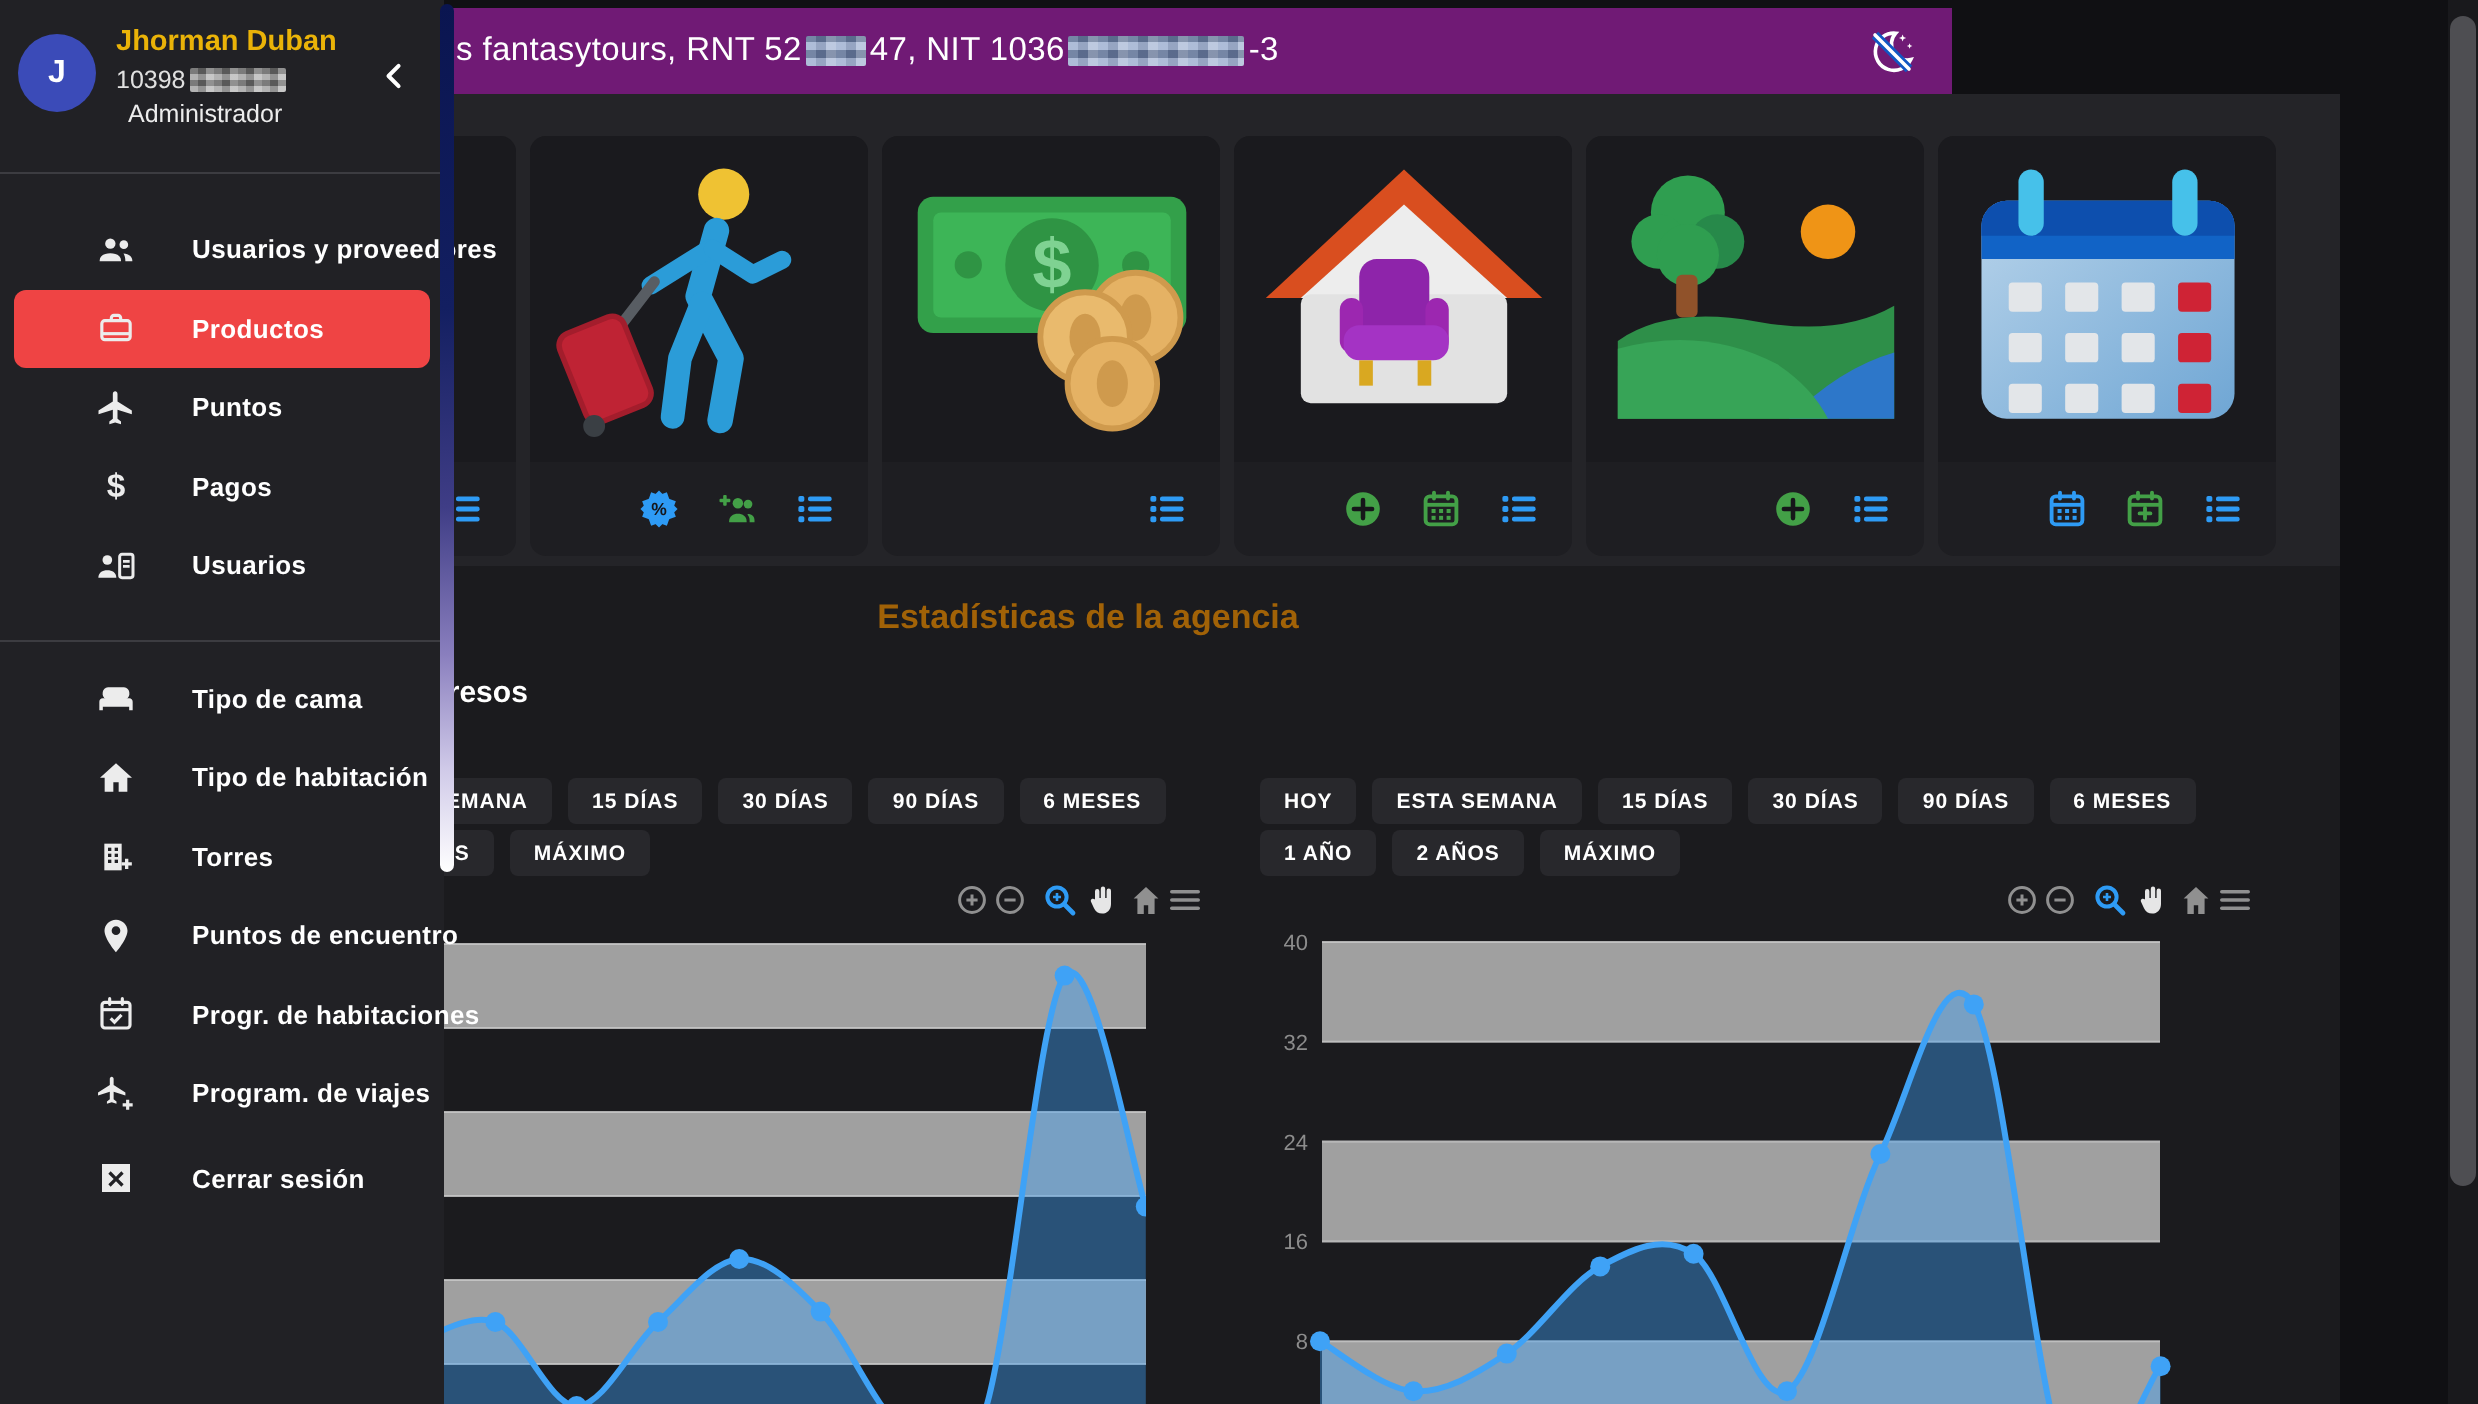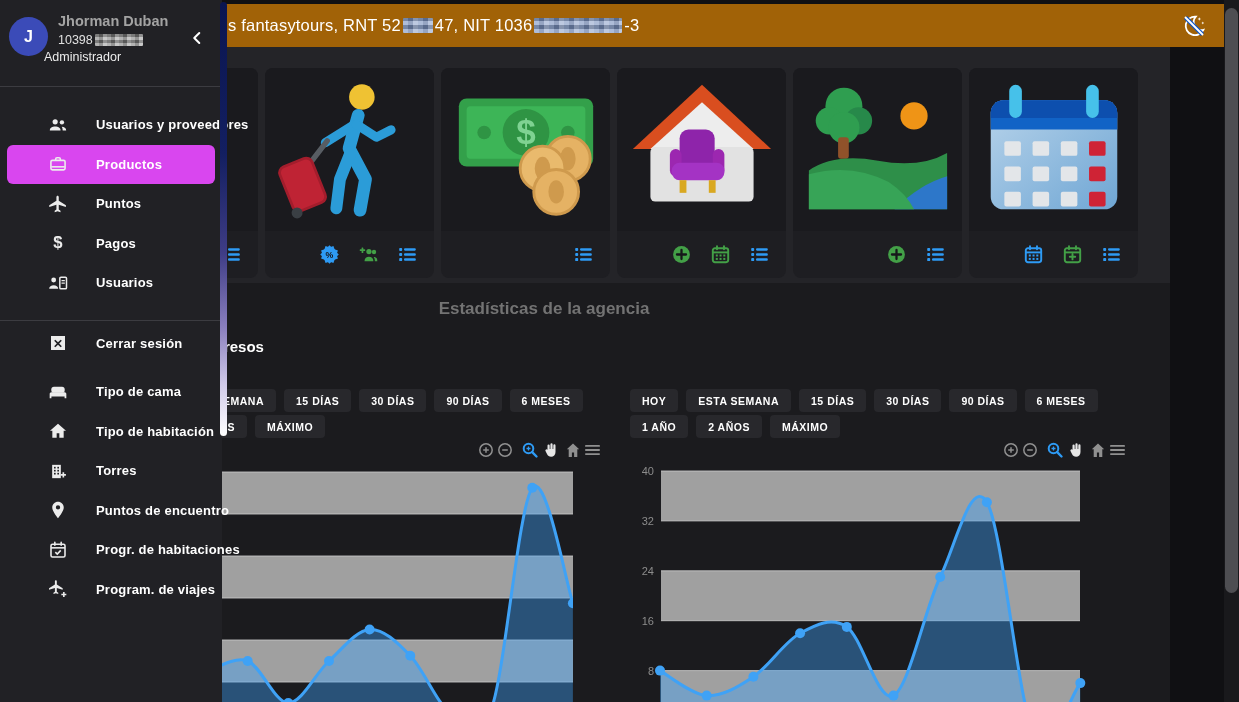--- a/index.html
+++ b/index.html
@@ -1,64 +1,64 @@
 <!DOCTYPE html>
 <html><head>
 <meta charset="utf-8">
 <style>
   html,body{margin:0;padding:0;background:#000;}
   .app{position:relative;width:1239px;height:702px;background:#101013;overflow:hidden;
        font-family:"Liberation Sans",sans-serif;-webkit-font-smoothing:antialiased;}
   
-  .topbar{position:absolute;left:0;top:4px;width:1224px;height:43px;background:#a16207;z-index:3;}
+  .topbar{position:absolute;left:0;top:4px;width:976px;height:43px;background:#701a75;z-index:3;}
   .topbar-title{position:absolute;left:228px;top:0;height:43px;display:flex;align-items:center;
        color:#fff;font-size:16.5px;font-weight:500;letter-spacing:.2px;white-space:nowrap;}
   .censor{display:inline-block;height:15px;border-radius:1px;margin:0 2px;vertical-align:-2px;
        background:repeating-linear-gradient(0deg,rgba(255,255,255,.28) 0 4px,rgba(0,0,0,.18) 4px 8px),
                   repeating-linear-gradient(90deg,#8fa3c9 0 5px,#6e82ab 5px 10px,#a4b4d4 10px 15px);}
   .censor-sm{width:30px}.censor-lg{width:88px}
   .censor-id{height:12px;width:48px;vertical-align:-2px;
        background:repeating-linear-gradient(0deg,rgba(255,255,255,.25) 0 3px,rgba(0,0,0,.2) 3px 6px),
                   repeating-linear-gradient(90deg,#9a9a9a 0 4px,#6f6f6f 4px 8px,#b5b5b5 8px 12px);}
   .darkmode-btn{position:absolute;right:18px;top:10px;width:24px;height:24px;cursor:pointer;}
   .darkmode-btn svg{width:24px;height:24px;}
   
   .main-bg{position:absolute;left:0;top:47px;width:1170px;height:655px;background:#1b1b1e;}
   .cards-section{position:absolute;left:222px;top:47px;width:948px;height:236px;background:#242428;}
   .card{position:absolute;top:21px;width:169px;height:210px;background:#1e1e22;border-radius:8px;}
   .card-img{height:163px;background:#1a1a1e;border-radius:8px 8px 0 0;display:flex;align-items:center;justify-content:center;overflow:hidden;}
   .card-img svg{width:146px;height:146px;}
   .card-actions{height:47px;display:flex;align-items:center;justify-content:flex-end;gap:18px;padding-right:16px;}
   .card-actions svg{width:21px;height:21px;cursor:pointer;}
   .stats-heading{position:absolute;top:299px;left:0;width:1088px;margin:0;text-align:center;
-       color:#737373;font-size:17px;font-weight:bold;}
+       color:#a16207;font-size:17px;font-weight:bold;}
   
   .chart-section{position:absolute;top:330px;height:372px;}
   .chart-title{position:absolute;margin:0;top:8px;color:#fff;font-size:15px;font-weight:bold;white-space:nowrap;}
   .btn-row{position:absolute;display:flex;gap:8px;}
   .row1{top:59px}.row2{top:85px}
   .range-btn{height:23px;padding:0 12px;background:#28282c;border:none;border-radius:4px;color:#fff;
        font-size:10.5px;font-weight:bold;font-family:inherit;letter-spacing:.5px;cursor:pointer;white-space:nowrap;}
   .modebar{position:absolute;top:111px;}
   .chart-svg{position:absolute;top:132px;}
   
   .sidebar{position:absolute;left:0;top:0;width:222px;height:702px;background:#212125;z-index:10;}
   .user{position:relative;height:86px;}
   .avatar{position:absolute;left:9px;top:17px;width:39px;height:39px;border-radius:50%;background:#3b4bb8;
        color:#fff;display:flex;align-items:center;justify-content:center;font-size:16px;font-weight:bold;}
-  .u-name{position:absolute;left:58px;top:13px;color:#a3a3a3;font-size:14.5px;font-weight:bold;}
+  .u-name{position:absolute;left:58px;top:13px;color:#eab308;font-size:14.5px;font-weight:bold;}
   .u-id{position:absolute;left:58px;top:33px;color:#e0e0e0;font-size:12.5px;}
-  .u-role{position:absolute;left:44px;top:50px;color:#ececec;font-size:12.5px;}
+  .u-role{position:absolute;left:64px;top:50px;color:#ececec;font-size:12.5px;}
   .chevron{position:absolute;right:14px;top:27px;width:22px;height:22px;cursor:pointer;}
   .divider{height:1px;background:#3c3c41;}
   #menu-top{padding-top:18px;padding-bottom:17px;}
   #menu-bottom{padding-top:9px;}
   #menu-logout{margin-top:3px;}
   .menu-item{height:39.5px;margin:0 7px;border-radius:6px;display:flex;align-items:center;cursor:pointer;}
-  .menu-item.selected{background:#d946ef;}
+  .menu-item.selected{background:#ef4444;}
   .mi-icon{width:20px;height:20px;margin-left:41px;flex:none;}
   .mi-icon svg{width:20px;height:20px;display:block;}
   .mi-label{margin-left:28px;color:#fff;font-size:13px;font-weight:600;letter-spacing:.2px;white-space:nowrap;}
   
   .sb-scroll{position:absolute;left:220px;top:2px;width:7px;height:434px;border-radius:4px;z-index:12;
        background:linear-gradient(180deg,#0a1550 0%,#131f61 35%,#3f3d86 58%,#8a7fbe 75%,#cfc9e8 88%,#ffffff 100%);}
   .win-scroll{position:absolute;left:1224px;top:0;width:15px;height:702px;background:#19191c;z-index:15;}
   .win-thumb{position:absolute;left:1px;top:8px;width:13px;height:585px;border-radius:7px;background:#4e4e52;}
 </style>
 </head>
@@ -512,30 +512,20 @@
               <circle cx="6.8" cy="8.4" r="2.9"></circle>
               <path d="M1.4 19c0-2.9 2.4-4.4 5.4-4.4s5.4 1.5 5.4 4.4z"></path>
               <rect x="14.2" y="5" width="8" height="14" rx="1.4" fill="none" stroke="#ececec" stroke-width="1.8"></rect>
               <path d="M16.2 9.2h4M16.2 12.2h4" stroke="#ececec" stroke-width="1.6"></path>
             </svg>
           </span>
     <span class="mi-label">Usuarios</span>
   </div>
       </nav>
     <div class="divider"></div>
-    <nav id="menu-logout">
-        <div class="menu-item">
-    <span class="mi-icon">
-            <svg viewBox="0 0 24 24" fill="#ececec">
-              <path d="M3.6 3.6v16.8h16.8V3.6zm13 12.2-1.4 1.4-3.2-3.2-3.2 3.2-1.4-1.4 3.2-3.2-3.2-3.2 1.4-1.4 3.2 3.2 3.2-3.2 1.4 1.4-3.2 3.2z"></path>
-            </svg>
-          </span>
-    <span class="mi-label">Cerrar sesión</span>
-  </div>
-      </nav>
     <nav id="menu-bottom">
         <div class="menu-item">
     <span class="mi-icon">
             <svg viewBox="0 0 24 24" fill="#ececec">
               <rect x="4" y="5.6" width="16" height="7.4" rx="3.2"></rect>
               <path d="M2 19.4v-5.2c0-1.1.9-2 2-2h16c1.1 0 2 .9 2 2v5.2h-2.1v-2.1H4.1v2.1z"></path>
             </svg>
           </span>
     <span class="mi-label">Tipo de cama</span>
   </div>
@@ -590,19 +580,29 @@
             <svg viewBox="0 0 24 24" fill="#ececec">
               <g transform="scale(.82)">
                 <path d="M21.5 15.7v-2.2l-8.6-5.4V3.6c0-.9-.65-1.6-1.4-1.6s-1.4.7-1.4 1.6v4.5l-8.6 5.4v2.2l8.6-2.7v5.5L8 20.1v1.7l3.5-1.05L15 21.8v-1.7l-2.1-1.6v-5.5z"></path>
               </g>
               <path d="M19 15.5v6M16 18.5h6" stroke="#ececec" stroke-width="1.9" fill="none"></path>
             </svg>
           </span>
     <span class="mi-label">Program. de viajes</span>
   </div>
       </nav>
+    <nav id="menu-logout">
+        <div class="menu-item">
+    <span class="mi-icon">
+            <svg viewBox="0 0 24 24" fill="#ececec">
+              <path d="M3.6 3.6v16.8h16.8V3.6zm13 12.2-1.4 1.4-3.2-3.2-3.2 3.2-1.4-1.4 3.2-3.2-3.2-3.2 1.4-1.4 3.2 3.2 3.2-3.2 1.4 1.4-3.2 3.2z"></path>
+            </svg>
+          </span>
+    <span class="mi-label">Cerrar sesión</span>
+  </div>
+      </nav>
   </aside>
 
   <div class="sb-scroll"></div>
   <div class="win-scroll">
     <div class="win-thumb"></div>
   </div>
 </div>
 
 </body></html>

